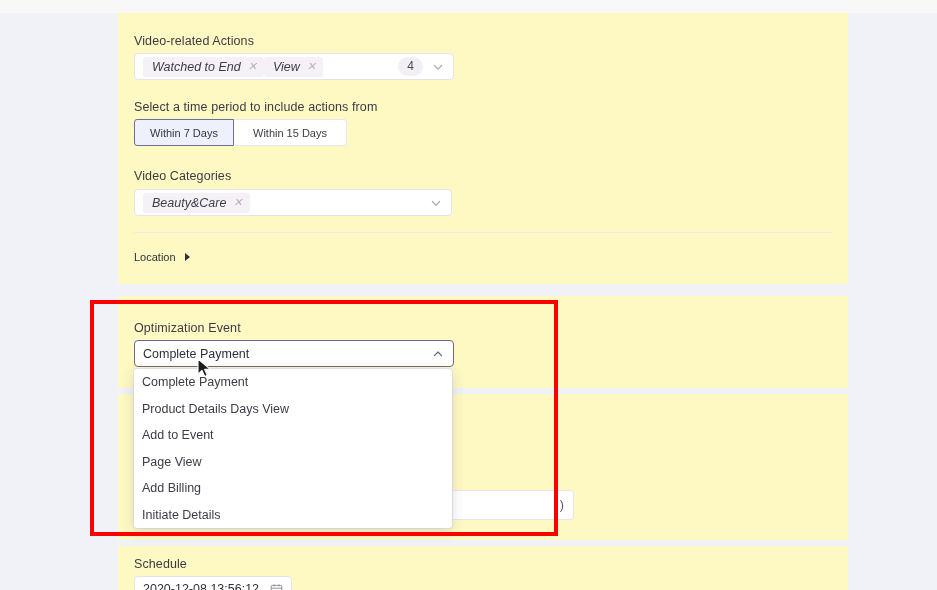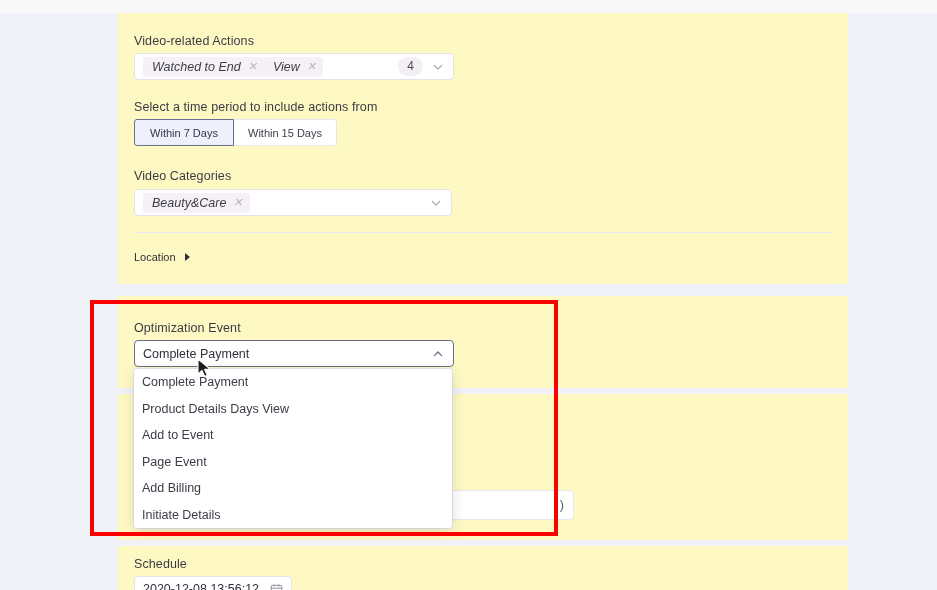--- a/index.html
+++ b/index.html
@@ -257,21 +257,21 @@
         <svg viewBox="0 0 14 14" fill="none" stroke="currentColor" stroke-width="1.3">
           <path d="M3.4 5.5 L7 9.1 L10.6 5.5" stroke-linecap="round" stroke-linejoin="round"></path>
         </svg>
       </span>
     </div>
 
     <div class="field-label" style="left:16px; top:87px;">Select a time period to include actions from</div>
 
     <div class="seg-group" style="left:16px; top:106px;">
       <div class="seg active" style="width:100px;">Within 7 Days</div>
-      <div class="seg" style="width:104px;">Within 15 Days</div>
+      <div class="seg" style="width:114px;">Within 15 Days</div>
     </div>
 
     <div class="field-label" style="left:16px; top:156px;">Video Categories</div>
 
     <div class="select-box" style="left:16px; top:176px; width:318px; height:27px;">
       <span class="chip">
         <span>Beauty&amp;Care</span>
         <span class="x">✕</span>
       </span>
       <span class="chev" style="margin-left:auto;">
@@ -317,21 +317,21 @@
           <path d="M1.2 5.2 H11.8 M4 1.4 V3.4 M9 1.4 V3.4"></path>
         </svg>
       </span>
     </div>
   </div>
 
   <div class="dropdown">
     <div class="dd-item">Complete Payment</div>
     <div class="dd-item">Product Details Days View</div>
     <div class="dd-item">Add to Event</div>
-    <div class="dd-item">Page Event</div>
+    <div class="dd-item">Page View</div>
     <div class="dd-item">Add Billing</div>
     <div class="dd-item">Initiate Details</div>
   </div>
 
   <div class="redbox"></div>
 
   <div class="cursor">
     <svg width="16" height="22" viewBox="0 0 16 22">
       <path d="M1 1 L1 16.2 L5 12.4 L7.7 18.4 L10.3 17.2 L7.6 11.4 L13 11.1 Z" fill="#1c1c1c" stroke="#ffffff" stroke-width="1.1" stroke-linejoin="round"></path>
     </svg>

